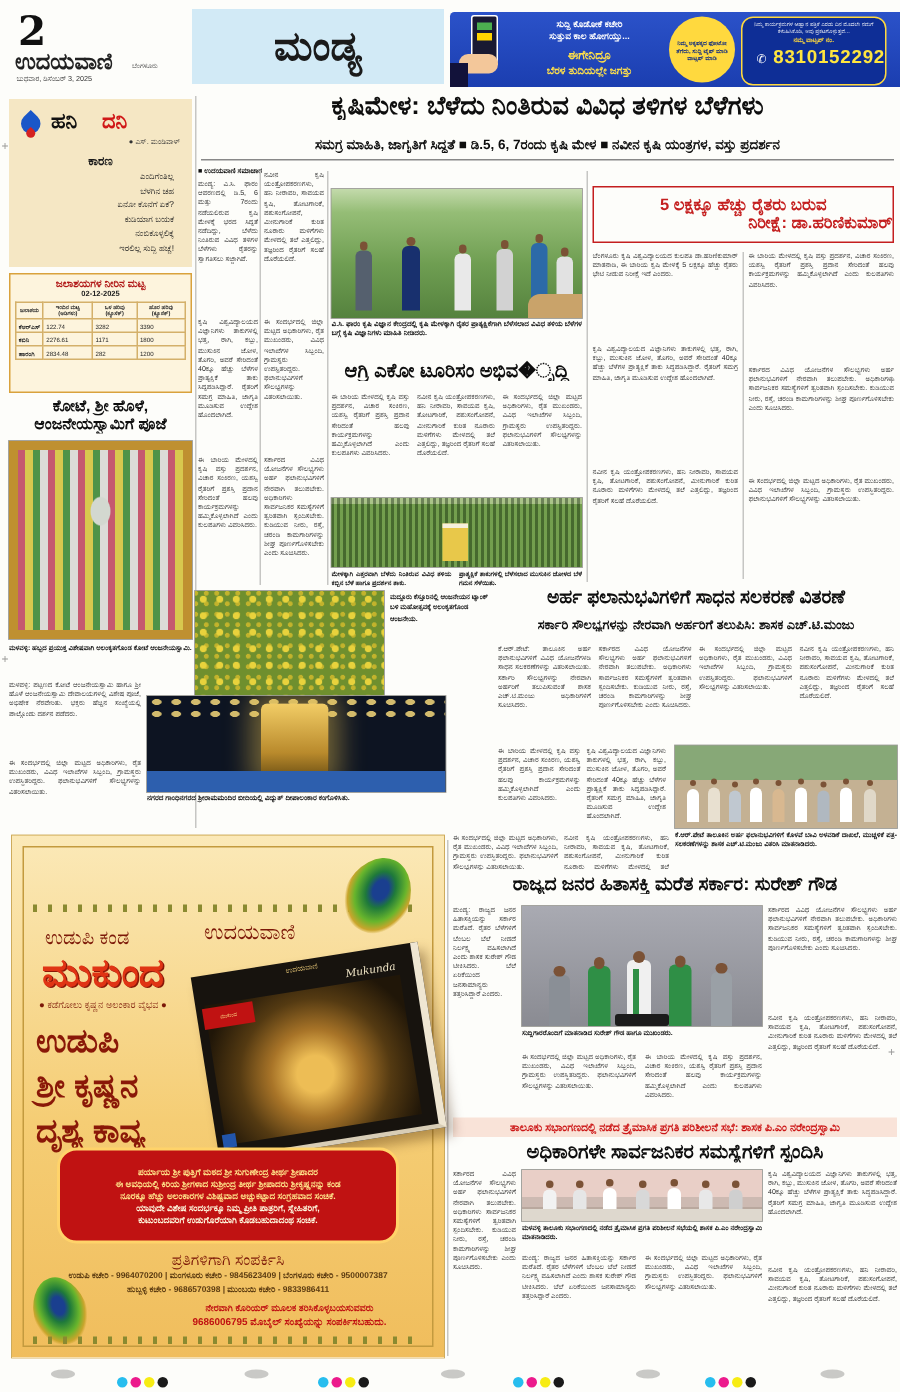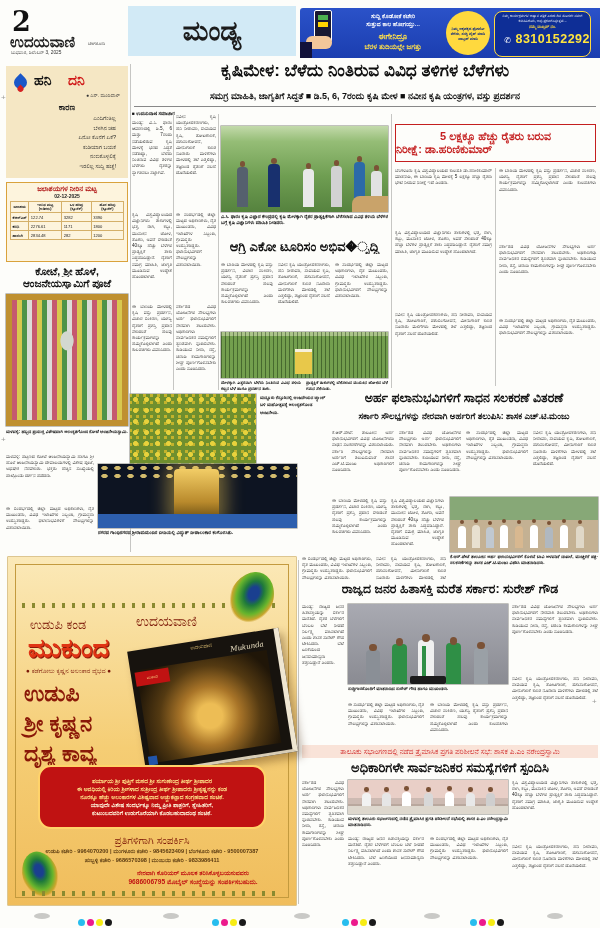--- a/index.html
+++ b/index.html
@@ -161,21 +161,21 @@
 
   <div class="photo ph-crops" style="left:221px;top:332px;width:167px;height:46px">
     <i class="abs" style="left:74px;bottom:4px;width:17px;height:22px;background:#e8c84a;border-top:3px solid #f6f0dc"></i>
   </div>
   <div class="cap" style="left:221px;top:380px;width:80px;height:16px;font-size:4.4px">ಮೇಳಕ್ಕಾಗಿ ಎತ್ತರವಾಗಿ ಬೆಳೆದು ನಿಂತಿರುವ ವಿವಿಧ ತಳಿಯ ಕಬ್ಬಿನ ಬೆಳೆ ಹಾಗೂ ಪ್ರದರ್ಶನ ತಾಕು.</div>
   <div class="cap" style="left:306px;top:380px;width:82px;height:16px;font-size:4.4px">ಪ್ರಾತ್ಯಕ್ಷಿಕೆ ತಾಕುಗಳಲ್ಲಿ ಬೆಳೆಸಲಾದ ಮುಸುಕಿನ ಜೋಳದ ಬೆಳೆ ಗಮನ ಸೆಳೆಯಿತು.</div>
 
   <div class="vr" style="left:391px;top:114px;height:274px"></div>
   <div class="abs" style="left:395px;top:124px;width:201px;height:38px;border:1.5px solid #c41f1f;box-sizing:border-box;display:flex;flex-direction:column;justify-content:center">
     <div style="text-align:center;font-size:11px;font-weight:bold;color:#c41f1f;white-space:nowrap">5 ಲಕ್ಷಕ್ಕೂ ಹೆಚ್ಚು ರೈತರು ಬರುವ</div>
-    <div style="text-align:left;font-size:11px;font-weight:bold;color:#c41f1f;white-space:nowrap">ನಿರೀಕ್ಷೆ: ಡಾ.ಹರಿಣಿಕುಮಾರ್</div>
+    <div style="text-align:right;font-size:11px;font-weight:bold;color:#c41f1f;white-space:nowrap">ನಿರೀಕ್ಷೆ: ಡಾ.ಹರಿಣಿಕುಮಾರ್</div>
   </div>
   <div class="col" style="left:395px;top:168px;width:97px;height:60px">ಬೆಂಗಳೂರು ಕೃಷಿ ವಿಶ್ವವಿದ್ಯಾಲಯದ ಕುಲಪತಿ ಡಾ.ಹರಿಣಿಕುಮಾರ್ ಮಾತನಾಡಿ, ಈ ಬಾರಿಯ ಕೃಷಿ ಮೇಳಕ್ಕೆ 5 ಲಕ್ಷಕ್ಕೂ ಹೆಚ್ಚು ರೈತರು ಭೇಟಿ ನೀಡುವ ನಿರೀಕ್ಷೆ ಇದೆ ಎಂದರು.</div>
   <div class="col" style="left:395px;top:230px;width:97px;height:80px">ಕೃಷಿ ವಿಶ್ವವಿದ್ಯಾಲಯದ ವಿಜ್ಞಾನಿಗಳು ತಾಕುಗಳಲ್ಲಿ ಭತ್ತ, ರಾಗಿ, ಕಬ್ಬು, ಮುಸುಕಿನ ಜೋಳ, ತೊಗರಿ, ಅವರೆ ಸೇರಿದಂತೆ 40ಕ್ಕೂ ಹೆಚ್ಚು ಬೆಳೆಗಳ ಪ್ರಾತ್ಯಕ್ಷಿಕೆ ತಾಕು ಸಿದ್ಧಪಡಿಸಿದ್ದಾರೆ. ರೈತರಿಗೆ ಸಮಗ್ರ ಮಾಹಿತಿ, ಜಾಗೃತಿ ಮೂಡಿಸುವ ಉದ್ದೇಶ ಹೊಂದಲಾಗಿದೆ.</div>
   <div class="col" style="left:395px;top:312px;width:97px;height:74px">ನವೀನ ಕೃಷಿ ಯಂತ್ರೋಪಕರಣಗಳು, ಹನಿ ನೀರಾವರಿ, ಸಾವಯವ ಕೃಷಿ, ತೋಟಗಾರಿಕೆ, ಪಶುಸಂಗೋಪನೆ, ಮೀನುಗಾರಿಕೆ ಕುರಿತ ನೂರಾರು ಮಳಿಗೆಗಳು ಮೇಳದಲ್ಲಿ ತಲೆ ಎತ್ತಲಿದ್ದು, ತಜ್ಞರಿಂದ ರೈತರಿಗೆ ಸಲಹೆ ದೊರೆಯಲಿದೆ.</div>
   <div class="vr" style="left:495px;top:168px;height:218px"></div>
   <div class="col" style="left:499px;top:168px;width:97px;height:74px">ಈ ಬಾರಿಯ ಮೇಳದಲ್ಲಿ ಕೃಷಿ ವಸ್ತು ಪ್ರದರ್ಶನ, ವಿಚಾರ ಸಂಕಿರಣ, ಯಶಸ್ವಿ ರೈತರಿಗೆ ಪ್ರಶಸ್ತಿ ಪ್ರದಾನ ಸೇರಿದಂತೆ ಹಲವು ಕಾರ್ಯಕ್ರಮಗಳನ್ನು ಹಮ್ಮಿಕೊಳ್ಳಲಾಗಿದೆ ಎಂದು ಕುಲಪತಿಗಳು ವಿವರಿಸಿದರು.</div>
   <div class="col" style="left:499px;top:244px;width:97px;height:72px">ಸರ್ಕಾರದ ವಿವಿಧ ಯೋಜನೆಗಳ ಸೌಲಭ್ಯಗಳು ಅರ್ಹ ಫಲಾನುಭವಿಗಳಿಗೆ ನೇರವಾಗಿ ತಲುಪಬೇಕು. ಅಧಿಕಾರಿಗಳು ಸಾರ್ವಜನಿಕರ ಸಮಸ್ಯೆಗಳಿಗೆ ತ್ವರಿತವಾಗಿ ಸ್ಪಂದಿಸಬೇಕು. ಕುಡಿಯುವ ನೀರು, ರಸ್ತೆ, ಚರಂಡಿ ಕಾಮಗಾರಿಗಳನ್ನು ಶೀಘ್ರ ಪೂರ್ಣಗೊಳಿಸಬೇಕು ಎಂದು ಸೂಚಿಸಿದರು.</div>
   <div class="col" style="left:499px;top:318px;width:97px;height:68px">ಈ ಸಂದರ್ಭದಲ್ಲಿ ಜಿಲ್ಲಾ ಮಟ್ಟದ ಅಧಿಕಾರಿಗಳು, ರೈತ ಮುಖಂಡರು, ವಿವಿಧ ಇಲಾಖೆಗಳ ಸಿಬ್ಬಂದಿ, ಗ್ರಾಮಸ್ಥರು ಉಪಸ್ಥಿತರಿದ್ದರು. ಫಲಾನುಭವಿಗಳಿಗೆ ಸೌಲಭ್ಯಗಳನ್ನು ವಿತರಿಸಲಾಯಿತು.</div>
 
   <div class="hl" style="left:330px;top:392px;width:268px;font-size:12.5px">ಅರ್ಹ ಫಲಾನುಭವಿಗಳಿಗೆ ಸಾಧನ ಸಲಕರಣೆ ವಿತರಣೆ</div>
@@ -223,21 +223,21 @@
     <i class="pp" style="left:126px;bottom:0;width:14px;height:36px;background:#9aa0a6"></i>
     <i class="abs" style="left:62px;bottom:0;width:36px;height:8px;background:#1b1b1b;border-radius:2px"></i>
   </div>
   <div class="col" style="left:512px;top:604px;width:86px;height:70px">ಸರ್ಕಾರದ ವಿವಿಧ ಯೋಜನೆಗಳ ಸೌಲಭ್ಯಗಳು ಅರ್ಹ ಫಲಾನುಭವಿಗಳಿಗೆ ನೇರವಾಗಿ ತಲುಪಬೇಕು. ಅಧಿಕಾರಿಗಳು ಸಾರ್ವಜನಿಕರ ಸಮಸ್ಯೆಗಳಿಗೆ ತ್ವರಿತವಾಗಿ ಸ್ಪಂದಿಸಬೇಕು. ಕುಡಿಯುವ ನೀರು, ರಸ್ತೆ, ಚರಂಡಿ ಕಾಮಗಾರಿಗಳನ್ನು ಶೀಘ್ರ ಪೂರ್ಣಗೊಳಿಸಬೇಕು ಎಂದು ಸೂಚಿಸಿದರು.</div>
   <div class="col" style="left:512px;top:676px;width:86px;height:66px">ನವೀನ ಕೃಷಿ ಯಂತ್ರೋಪಕರಣಗಳು, ಹನಿ ನೀರಾವರಿ, ಸಾವಯವ ಕೃಷಿ, ತೋಟಗಾರಿಕೆ, ಪಶುಸಂಗೋಪನೆ, ಮೀನುಗಾರಿಕೆ ಕುರಿತ ನೂರಾರು ಮಳಿಗೆಗಳು ಮೇಳದಲ್ಲಿ ತಲೆ ಎತ್ತಲಿದ್ದು, ತಜ್ಞರಿಂದ ರೈತರಿಗೆ ಸಲಹೆ ದೊರೆಯಲಿದೆ.</div>
   <div class="cap" style="left:348px;top:686px;width:160px;height:12px;font-size:4.6px">ಸುದ್ದಿಗಾರರೊಂದಿಗೆ ಮಾತನಾಡಿದ ಸುರೇಶ್ ಗೌಡ ಹಾಗೂ ಮುಖಂಡರು.</div>
   <div class="col" style="left:348px;top:702px;width:76px;height:40px">ಈ ಸಂದರ್ಭದಲ್ಲಿ ಜಿಲ್ಲಾ ಮಟ್ಟದ ಅಧಿಕಾರಿಗಳು, ರೈತ ಮುಖಂಡರು, ವಿವಿಧ ಇಲಾಖೆಗಳ ಸಿಬ್ಬಂದಿ, ಗ್ರಾಮಸ್ಥರು ಉಪಸ್ಥಿತರಿದ್ದರು. ಫಲಾನುಭವಿಗಳಿಗೆ ಸೌಲಭ್ಯಗಳನ್ನು ವಿತರಿಸಲಾಯಿತು.</div>
   <div class="col" style="left:430px;top:702px;width:78px;height:40px">ಈ ಬಾರಿಯ ಮೇಳದಲ್ಲಿ ಕೃಷಿ ವಸ್ತು ಪ್ರದರ್ಶನ, ವಿಚಾರ ಸಂಕಿರಣ, ಯಶಸ್ವಿ ರೈತರಿಗೆ ಪ್ರಶಸ್ತಿ ಪ್ರದಾನ ಸೇರಿದಂತೆ ಹಲವು ಕಾರ್ಯಕ್ರಮಗಳನ್ನು ಹಮ್ಮಿಕೊಳ್ಳಲಾಗಿದೆ ಎಂದು ಕುಲಪತಿಗಳು ವಿವರಿಸಿದರು.</div>
 
   <div class="abs" style="left:302px;top:745px;width:296px;height:13px;background:#f9e3d8;display:flex;align-items:center;justify-content:center">
-    <span style="font-size:7.3px;font-weight:normal;color:#cc1616;white-space:nowrap">ತಾಲೂಕು ಸಭಾಂಗಣದಲ್ಲಿ ನಡೆದ ತ್ರೈಮಾಸಿಕ ಪ್ರಗತಿ ಪರಿಶೀಲನೆ ಸಭೆ: ಶಾಸಕ ಪಿ.ಎಂ ನರೇಂದ್ರಸ್ವಾಮಿ</span>
+    <span style="font-size:7.3px;font-weight:bold;color:#cc1616;white-space:nowrap">ತಾಲೂಕು ಸಭಾಂಗಣದಲ್ಲಿ ನಡೆದ ತ್ರೈಮಾಸಿಕ ಪ್ರಗತಿ ಪರಿಶೀಲನೆ ಸಭೆ: ಶಾಸಕ ಪಿ.ಎಂ ನರೇಂದ್ರಸ್ವಾಮಿ</span>
   </div>
 
   <div class="hl" style="left:302px;top:761px;width:296px;font-size:13px">ಅಧಿಕಾರಿಗಳೇ ಸಾರ್ವಜನಿಕರ ಸಮಸ್ಯೆಗಳಿಗೆ ಸ್ಪಂದಿಸಿ</div>
   <div class="col" style="left:302px;top:780px;width:42px;height:124px">ಸರ್ಕಾರದ ವಿವಿಧ ಯೋಜನೆಗಳ ಸೌಲಭ್ಯಗಳು ಅರ್ಹ ಫಲಾನುಭವಿಗಳಿಗೆ ನೇರವಾಗಿ ತಲುಪಬೇಕು. ಅಧಿಕಾರಿಗಳು ಸಾರ್ವಜನಿಕರ ಸಮಸ್ಯೆಗಳಿಗೆ ತ್ವರಿತವಾಗಿ ಸ್ಪಂದಿಸಬೇಕು. ಕುಡಿಯುವ ನೀರು, ರಸ್ತೆ, ಚರಂಡಿ ಕಾಮಗಾರಿಗಳನ್ನು ಶೀಘ್ರ ಪೂರ್ಣಗೊಳಿಸಬೇಕು ಎಂದು ಸೂಚಿಸಿದರು.</div>
   <div class="photo ph-meet" style="left:348px;top:780px;width:160px;height:34px">
     <i class="pp" style="left:14px;bottom:8px;width:9px;height:13px;background:#f2f2f2"></i>
     <i class="pp" style="left:34px;bottom:8px;width:9px;height:13px;background:#e6e6e6"></i>
     <i class="pp" style="left:54px;bottom:8px;width:9px;height:14px;background:#ffffff"></i>
     <i class="pp" style="left:76px;bottom:8px;width:9px;height:13px;background:#d8d8d8"></i>
     <i class="pp" style="left:97px;bottom:8px;width:9px;height:14px;background:#ffffff"></i>

